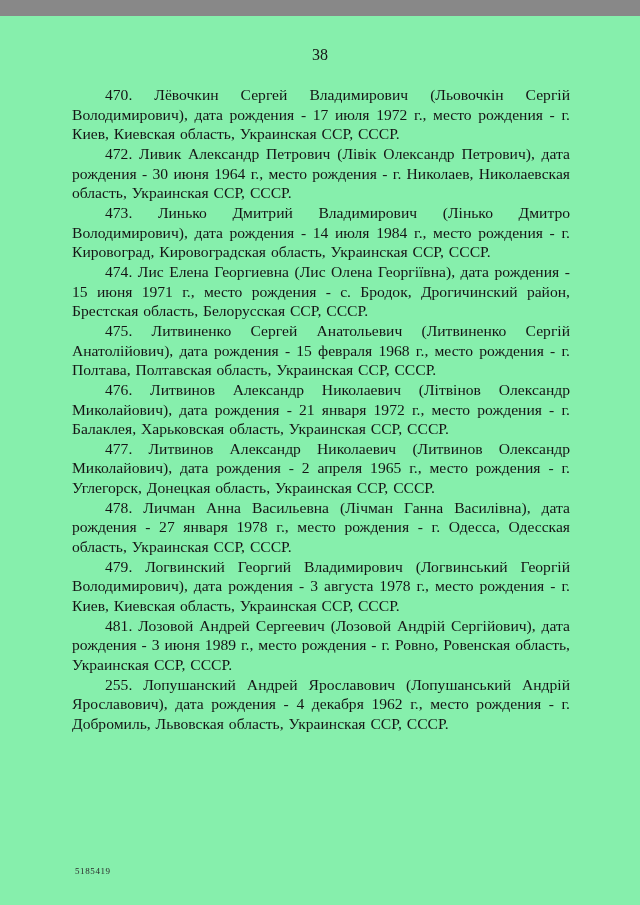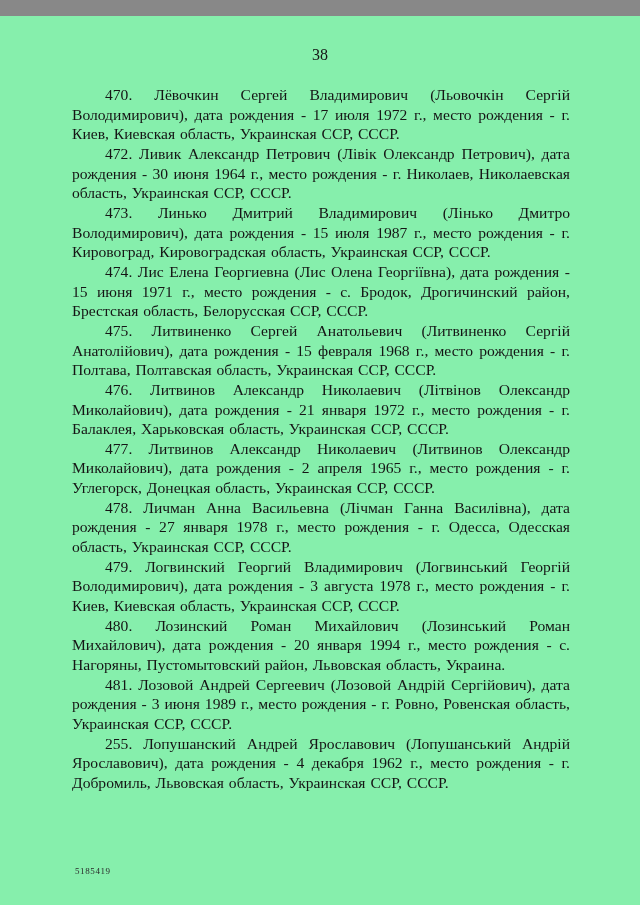--- a/index.html
+++ b/index.html
@@ -48,27 +48,26 @@
 </head>
 <body>
 
 <div class="page">
 
   <div class="page-number">38</div>
 
   <div class="content">
     <p>470. Лёвочкин Сергей Владимирович (Льовочкін Сергій Володимирович), дата рождения - 17 июля 1972 г., место рождения - г. Киев, Киевская область, Украинская ССР, СССР.</p>
     <p>472. Ливик Александр Петрович (Лівік Олександр Петрович), дата рождения - 30 июня 1964 г., место рождения - г. Николаев, Николаевская область, Украинская ССР, СССР.</p>
-    <p>473. Линько Дмитрий Владимирович (Лінько Дмитро Володимирович), дата рождения - 15 июля 1987 г., место рождения - г. Кировоград, Кировоградская область, Украинская ССР, СССР.</p>
+    <p>473. Линько Дмитрий Владимирович (Лінько Дмитро Володимирович), дата рождения - 14 июля 1984 г., место рождения - г. Кировоград, Кировоградская область, Украинская ССР, СССР.</p>
     <p>474. Лис Елена Георгиевна (Лис Олена Георгіївна), дата рождения - 15 июня 1971 г., место рождения - с. Бродок, Дрогичинский район, Брестская область, Белорусская ССР, СССР.</p>
     <p>475. Литвиненко Сергей Анатольевич (Литвиненко Сергій Анатолійович), дата рождения - 15 февраля 1968 г., место рождения - г. Полтава, Полтавская область, Украинская ССР, СССР.</p>
     <p>476. Литвинов Александр Николаевич (Літвінов Олександр Миколайович), дата рождения - 21 января 1972 г., место рождения - г. Балаклея, Харьковская область, Украинская ССР, СССР.</p>
     <p>477. Литвинов Александр Николаевич (Литвинов Олександр Миколайович), дата рождения - 2 апреля 1965 г., место рождения - г. Углегорск, Донецкая область, Украинская ССР, СССР.</p>
     <p>478. Личман Анна Васильевна (Лічман Ганна Василівна), дата рождения - 27 января 1978 г., место рождения - г. Одесса, Одесская область, Украинская ССР, СССР.</p>
     <p>479. Логвинский Георгий Владимирович (Логвинський Георгій Володимирович), дата рождения - 3 августа 1978 г., место рождения - г. Киев, Киевская область, Украинская ССР, СССР.</p>
-    <p>480. Лозинский Роман Михайлович (Лозинський Роман Михайлович), дата рождения - 20 января 1994 г., место рождения - с. Нагоряны, Пустомытовский район, Львовская область, Украина.</p>
     <p>481. Лозовой Андрей Сергеевич (Лозовой Андрій Сергійович), дата рождения - 3 июня 1989 г., место рождения - г. Ровно, Ровенская область, Украинская ССР, СССР.</p>
     <p>255. Лопушанский Андрей Ярославович (Лопушанський Андрій Ярославович), дата рождения - 4 декабря 1962 г., место рождения - г. Добромиль, Львовская область, Украинская ССР, СССР.</p>
   </div>
 
   <div class="footer-code">5185419</div>
 
 </div>
 
 </body></html>

